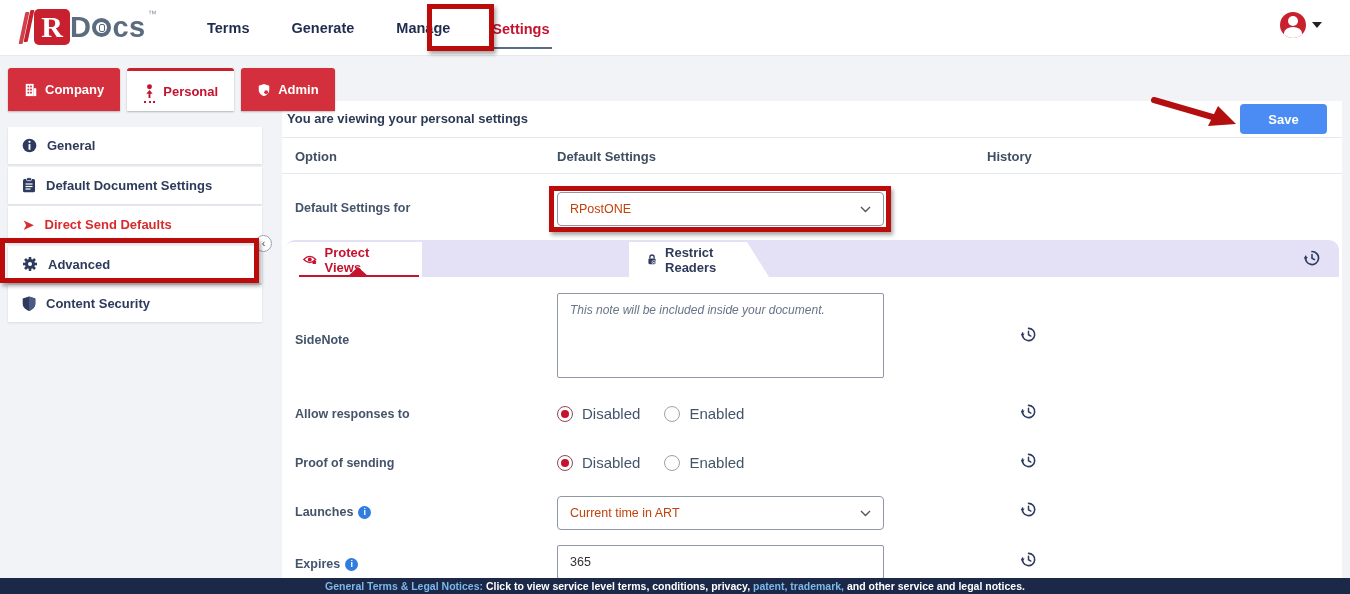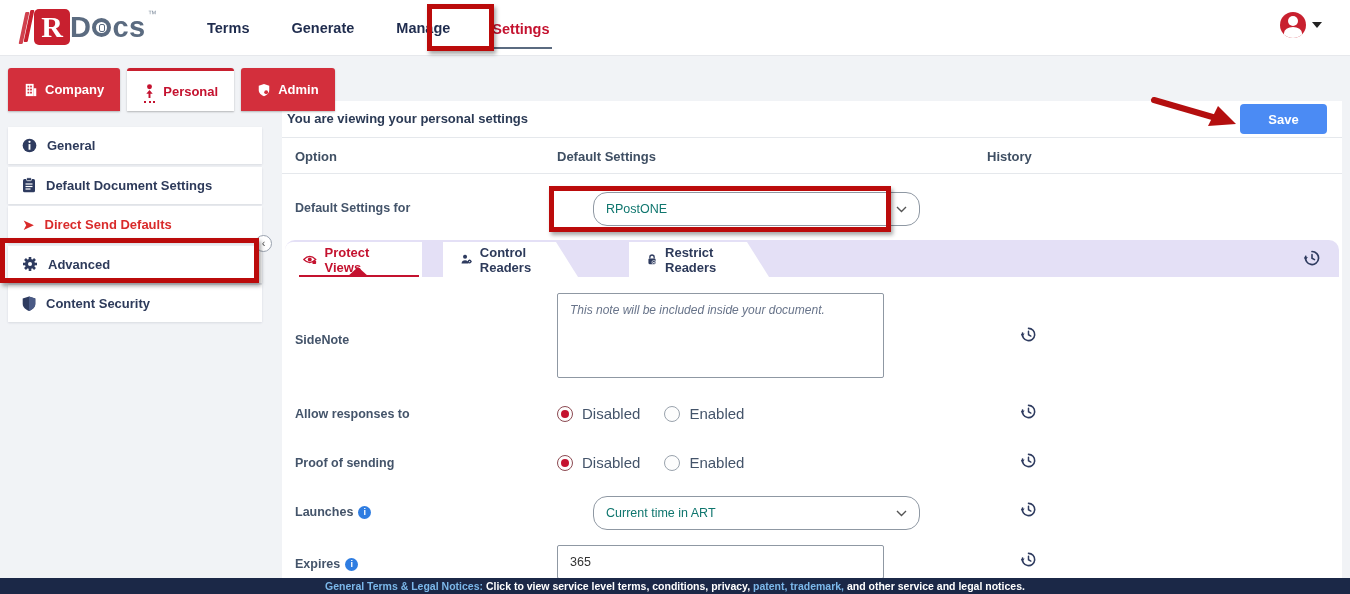--- a/index.html
+++ b/index.html
@@ -50,21 +50,21 @@
   .banner-row { position:absolute; left:0; top:0; width:100%; height:37px; border-bottom:1px solid #e5e8ec; }
   .banner-text { position:absolute; left:5px; top:10px; font-size:13px; font-weight:700; color:#2b3a55; }
   .save-btn { position:absolute; left:958px; top:3px; width:87px; height:30px; background:#4b8bf4; color:#fff; font-size:13px; font-weight:700; border:none; border-radius:4px; cursor:pointer; }
 
   .thead-row { position:absolute; left:0; top:37px; width:100%; height:36px; border-bottom:1px solid #e5e8ec; font-size:13px; font-weight:700; color:#3f4f63; }
   .th-option { position:absolute; left:13px; top:11px; }
   .th-default { position:absolute; left:275px; top:11px; }
   .th-history { position:absolute; left:705px; top:11px; }
 
   .row-label { position:absolute; left:13px; font-size:12.5px; color:#44546a; font-weight:600; display:flex; align-items:center; gap:5px; }
-  .select-box { position:absolute; left:275px; width:327px; height:34px; border:1px solid #8f98a3; border-radius:14px; background:#fff; font-size:12.5px; color:#0f766e; line-height:32px; padding:0 12px; cursor:pointer;margin-left:36px; }
+  .select-box { position:absolute; left:275px; width:327px; height:34px; border:1px solid #8f98a3; border-radius:4px; background:#fff; font-size:12.5px; color:#c2410c; line-height:32px; padding:0 12px; cursor:pointer; }
   .select-box .chev { position:absolute; right:12px; top:13px; }
   .hist-btn { position:absolute; left:736px; width:20px; height:20px; background:none; border:none; cursor:pointer; padding:0; }
 
   
   .tabbar { position:absolute; left:3px; top:139px; width:1054px; height:37px; background:#e4e0f6; border-radius:10px 10px 0 0; }
   .vtab { position:absolute; top:2px; height:35px; background:#fff; display:flex; align-items:center; gap:8px; font-size:13px; font-weight:600; color:#2d3a5a; padding:0 30px 0 18px; clip-path:polygon(0 0, calc(100% - 22px) 0, 100% 100%, 0 100%); cursor:pointer; }
   .vtab.active { color:#c4122f; font-weight:700; border-radius:8px 0 0 0; clip-path:none; }
   .vtab.active .underline { position:absolute; left:14px; bottom:0; width:120px; border-bottom:2.5px solid #c4122f; }
   .vtab.active .pointer { position:absolute; left:62px; bottom:0; width:0; height:0; border-left:11px solid transparent; border-right:11px solid transparent; border-bottom:10px solid #c4122f; }
   .tab-hist { position:absolute; right:18px; top:9px; background:none; border:none; cursor:pointer; padding:0; }
@@ -225,35 +225,20 @@
   <div class="tabbar">
     <div class="vtab active" style="left:0; width:137px;">
       <svg width="17" height="13" viewBox="0 0 18 13">
           <path d="M1 6.5 Q9 -1.5 17 6.5 Q9 14.5 1 6.5 Z" fill="none" stroke="#c4122f" stroke-width="1.6"></path>
           <circle cx="9" cy="6.5" r="2.6" fill="#c4122f"></circle>
           <rect x="12.5" y="8" width="5" height="4.5" rx="1" fill="#c4122f"></rect>
         </svg>
       <span>Protect Views</span>
       <span class="underline"></span>
       <span class="pointer"></span>
-    </div>
-    <div class="vtab" style="left:158px; width:135px;">
-      <svg width="16" height="15" viewBox="0 0 16 15">
-          <circle cx="6" cy="3.5" r="3" fill="#2e3b5f"></circle>
-          <path d="M0.8 13.5 c0-3.4 2.3-5 5.2-5 s5.2 1.6 5.2 5 Z" fill="#2e3b5f"></path>
-          <g stroke="#2e3b5f" stroke-width="1.6">
-            <line x1="12.8" y1="7.5" x2="12.8" y2="13.5"></line>
-            <line x1="9.8" y1="10.5" x2="15.8" y2="10.5"></line>
-            <line x1="10.7" y1="8.4" x2="14.9" y2="12.6"></line>
-            <line x1="14.9" y1="8.4" x2="10.7" y2="12.6"></line>
-          </g>
-          <circle cx="12.8" cy="10.5" r="2.2" fill="#2e3b5f"></circle>
-          <circle cx="12.8" cy="10.5" r="0.9" fill="#fff"></circle>
-        </svg>
-      <span>Control Readers</span>
     </div>
     <div class="vtab" style="left:300px; width:140px;margin-left:44px;">
       <svg width="14" height="15" viewBox="0 0 14 15">
           <path d="M4 6 V4.2 a3 3 0 0 1 6 0 V6" fill="none" stroke="#2e3b5f" stroke-width="1.8"></path>
           <rect x="2" y="6" width="10" height="8" rx="1.5" fill="#2e3b5f"></rect>
           <circle cx="9.5" cy="11.5" r="2.6" fill="#2e3b5f" stroke="#fff" stroke-width="0.9"></circle>
           <rect x="8.2" y="11" width="2.6" height="1.1" fill="#fff"></rect>
         </svg>
       <span>Restrict Readers</span>
     </div>

